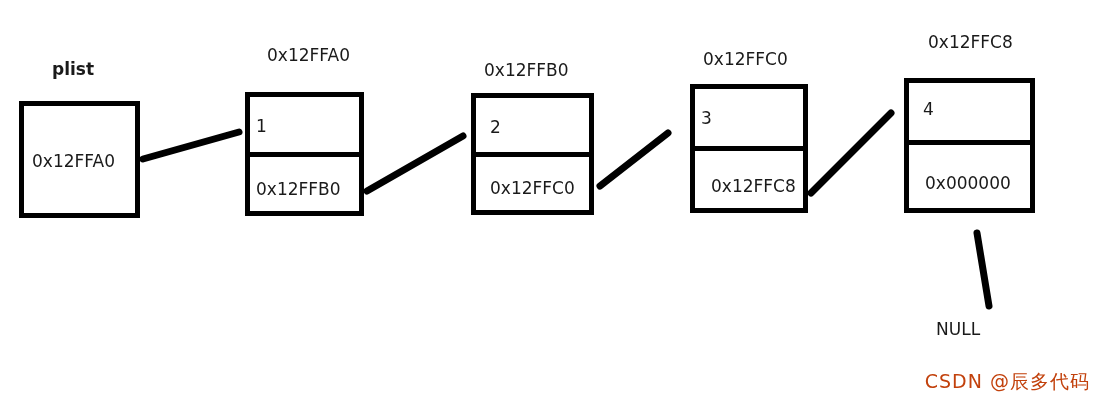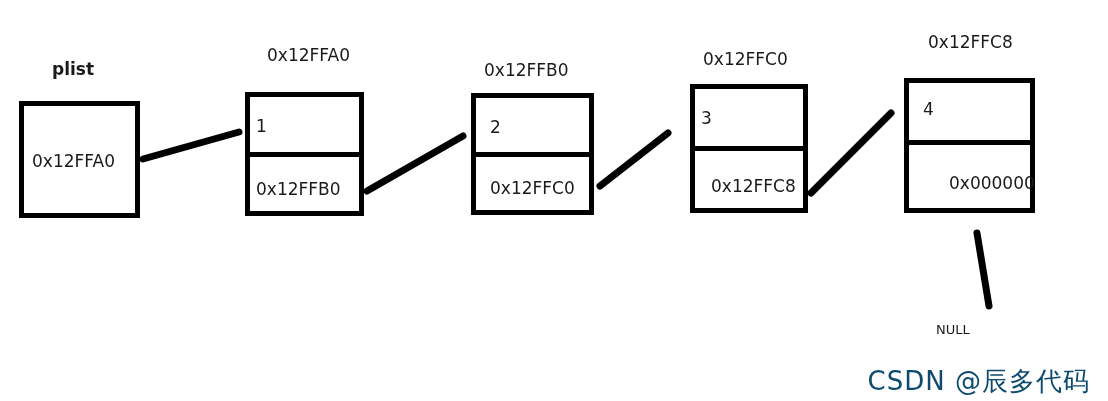--- a/index.html
+++ b/index.html
@@ -69,29 +69,29 @@
     left: 0;
     top: 0;
     width: 1108px;
     height: 401px;
     pointer-events: none;
   }
   .watermark {
     position: absolute;
     right: 18px;
     bottom: 8px;
-    font-size: 26px;
+    font-size: 19px;
     line-height: 24px;
-    color: #0c4a6e;
+    color: #c2410c;
     letter-spacing: 1px;
     white-space: nowrap;
   }
   .null-label {
     position: absolute;
-    font-size: 13px;
+    font-size: 17px;
     line-height: 19px;
     color: #1a1a1a;
     white-space: nowrap;
   }
 </style>
 </head>
 <body>
 
 <div id="canvas">
 
@@ -145,21 +145,21 @@
     </div>
   </div>
 
   <div class="label" style="left:928px; top:33px;">0x12FFC8</div>
 
   <div class="node" style="left:904px; top:78px; width:131px; height:135px;">
     <div class="cell" style="top:0; height:62px;">
       <div class="cell-text" style="left:14px; top:17px;">4</div>
     </div>
     <div class="divider" style="top:57px;"></div>
-    <div class="cell" style="top:62px; bottom:0;margin-left:24px;">
+    <div class="cell" style="top:62px; bottom:0;">
       <div class="cell-text" style="left:16px; top:29px;">0x000000</div>
     </div>
   </div>
 
   <div class="null-label" style="left:936px; top:320px;">NULL</div>
 
   <div class="watermark">CSDN @辰多代码</div>
 
 </div>
 

